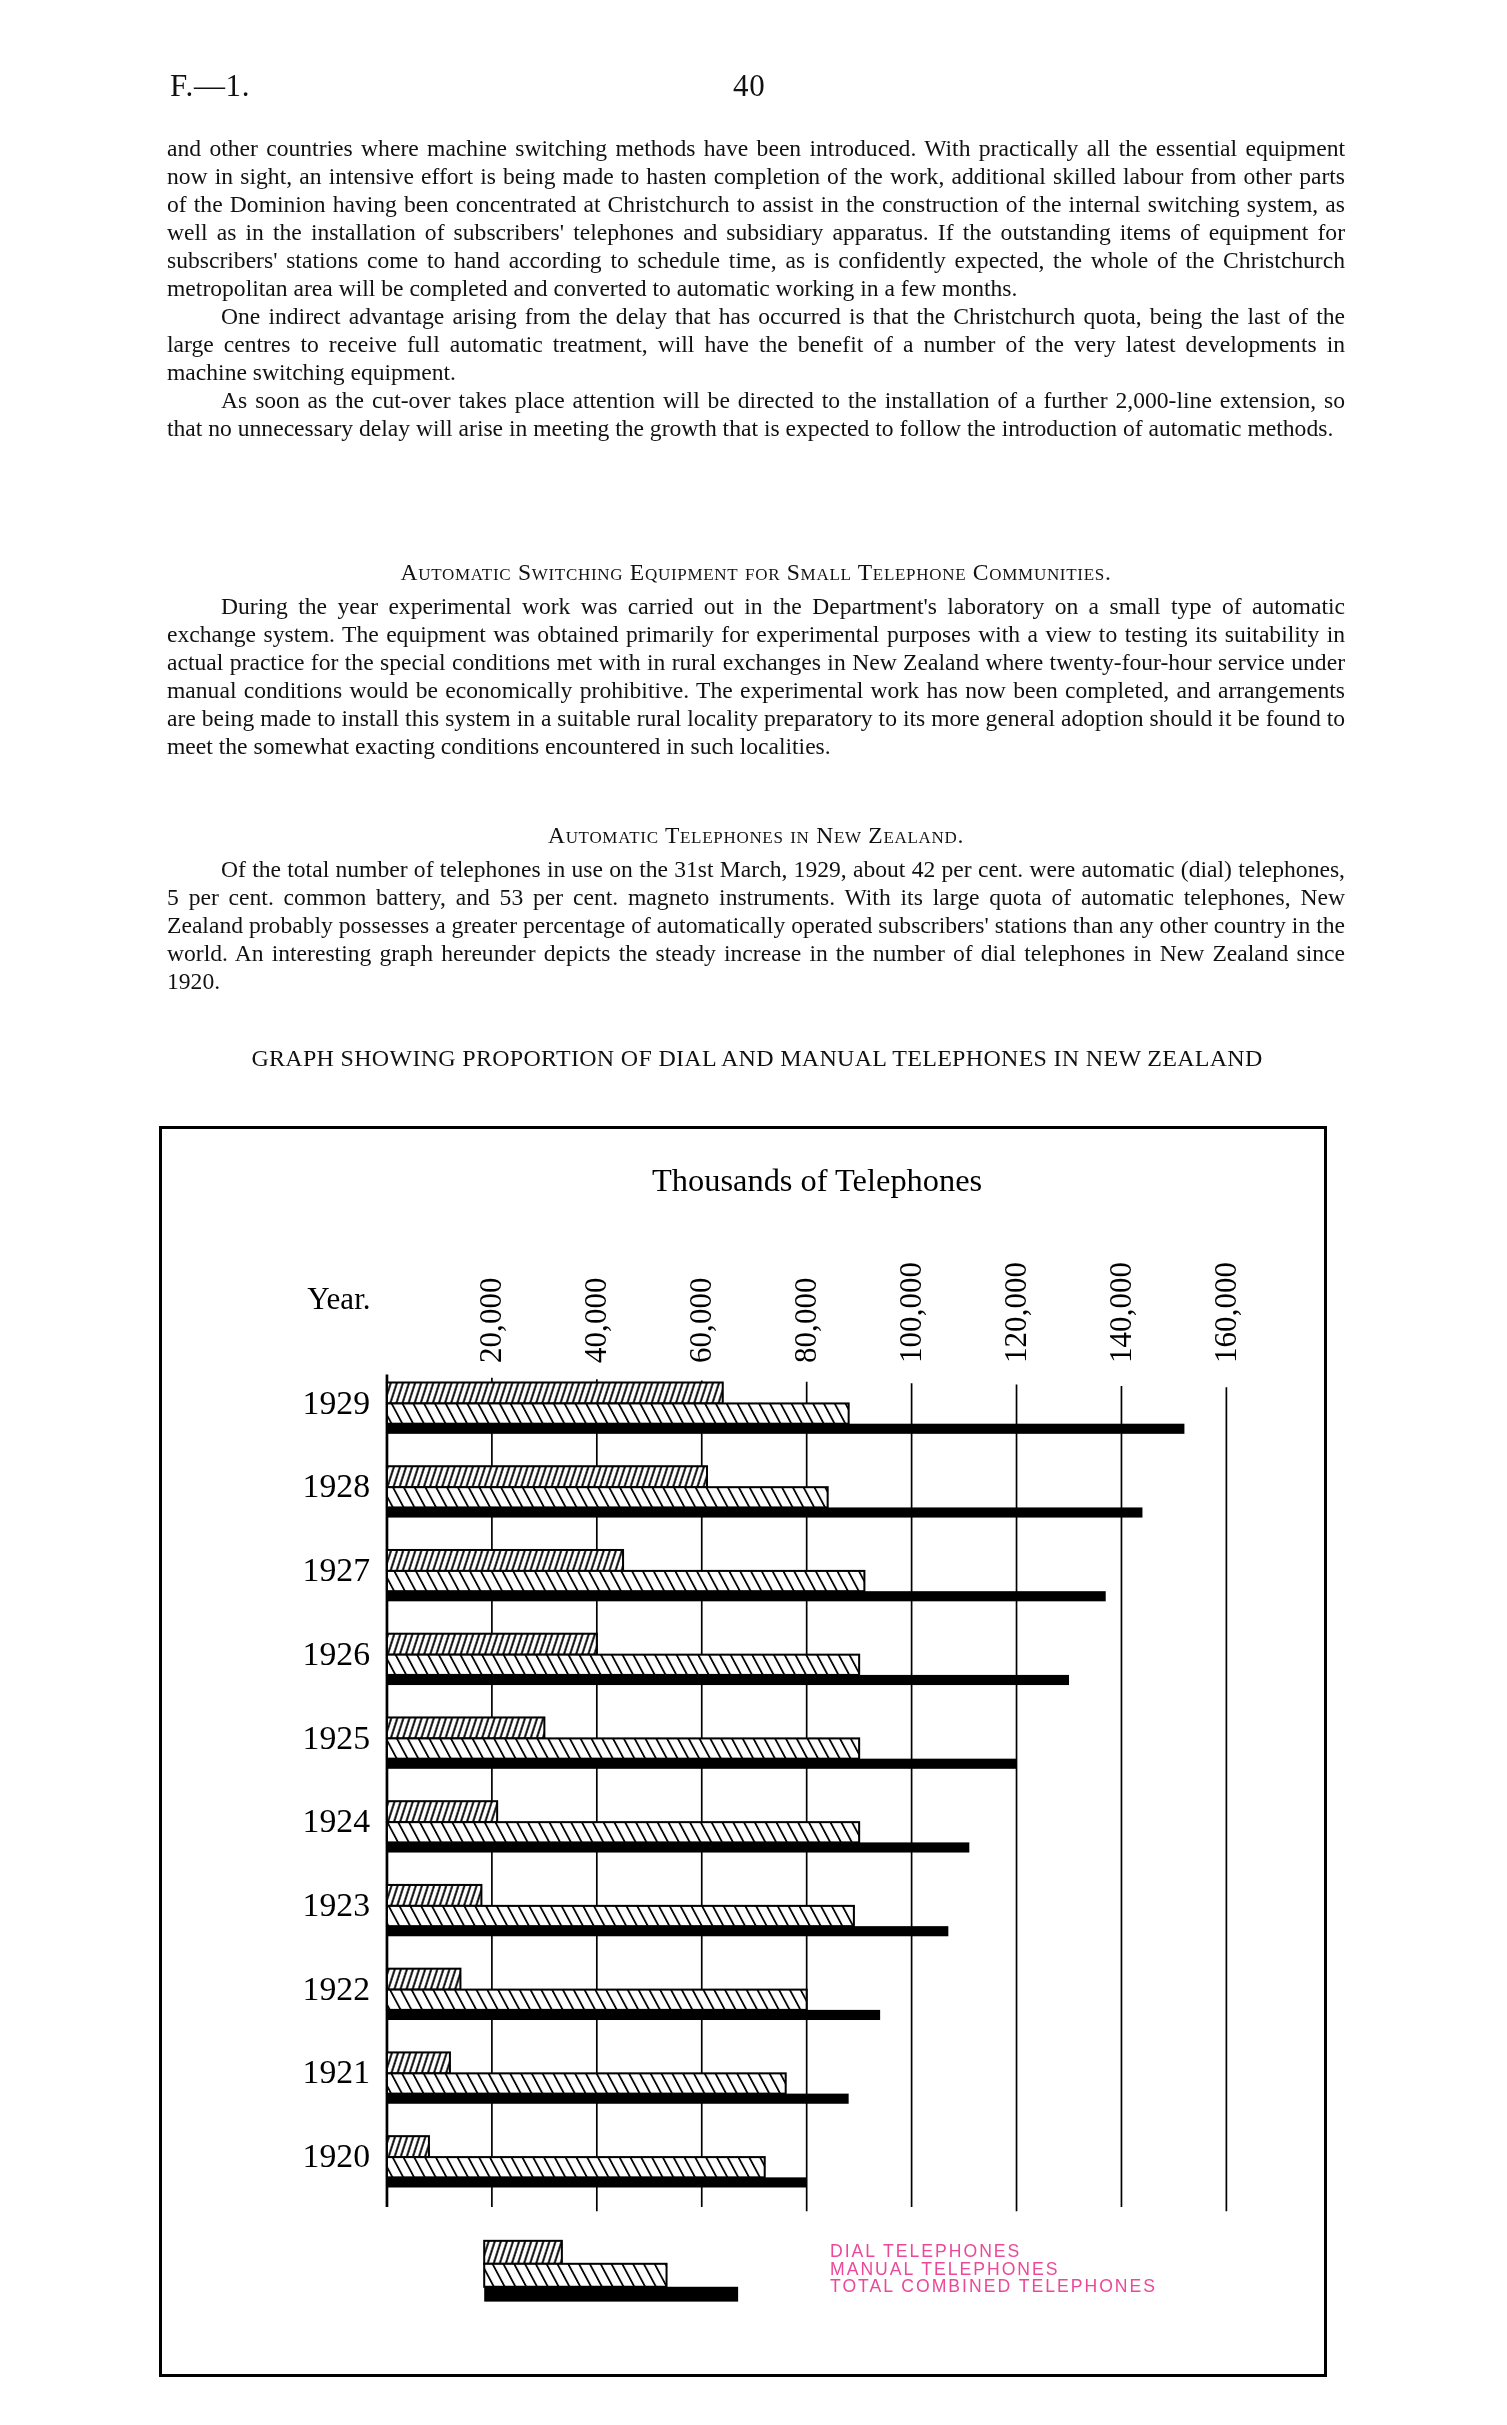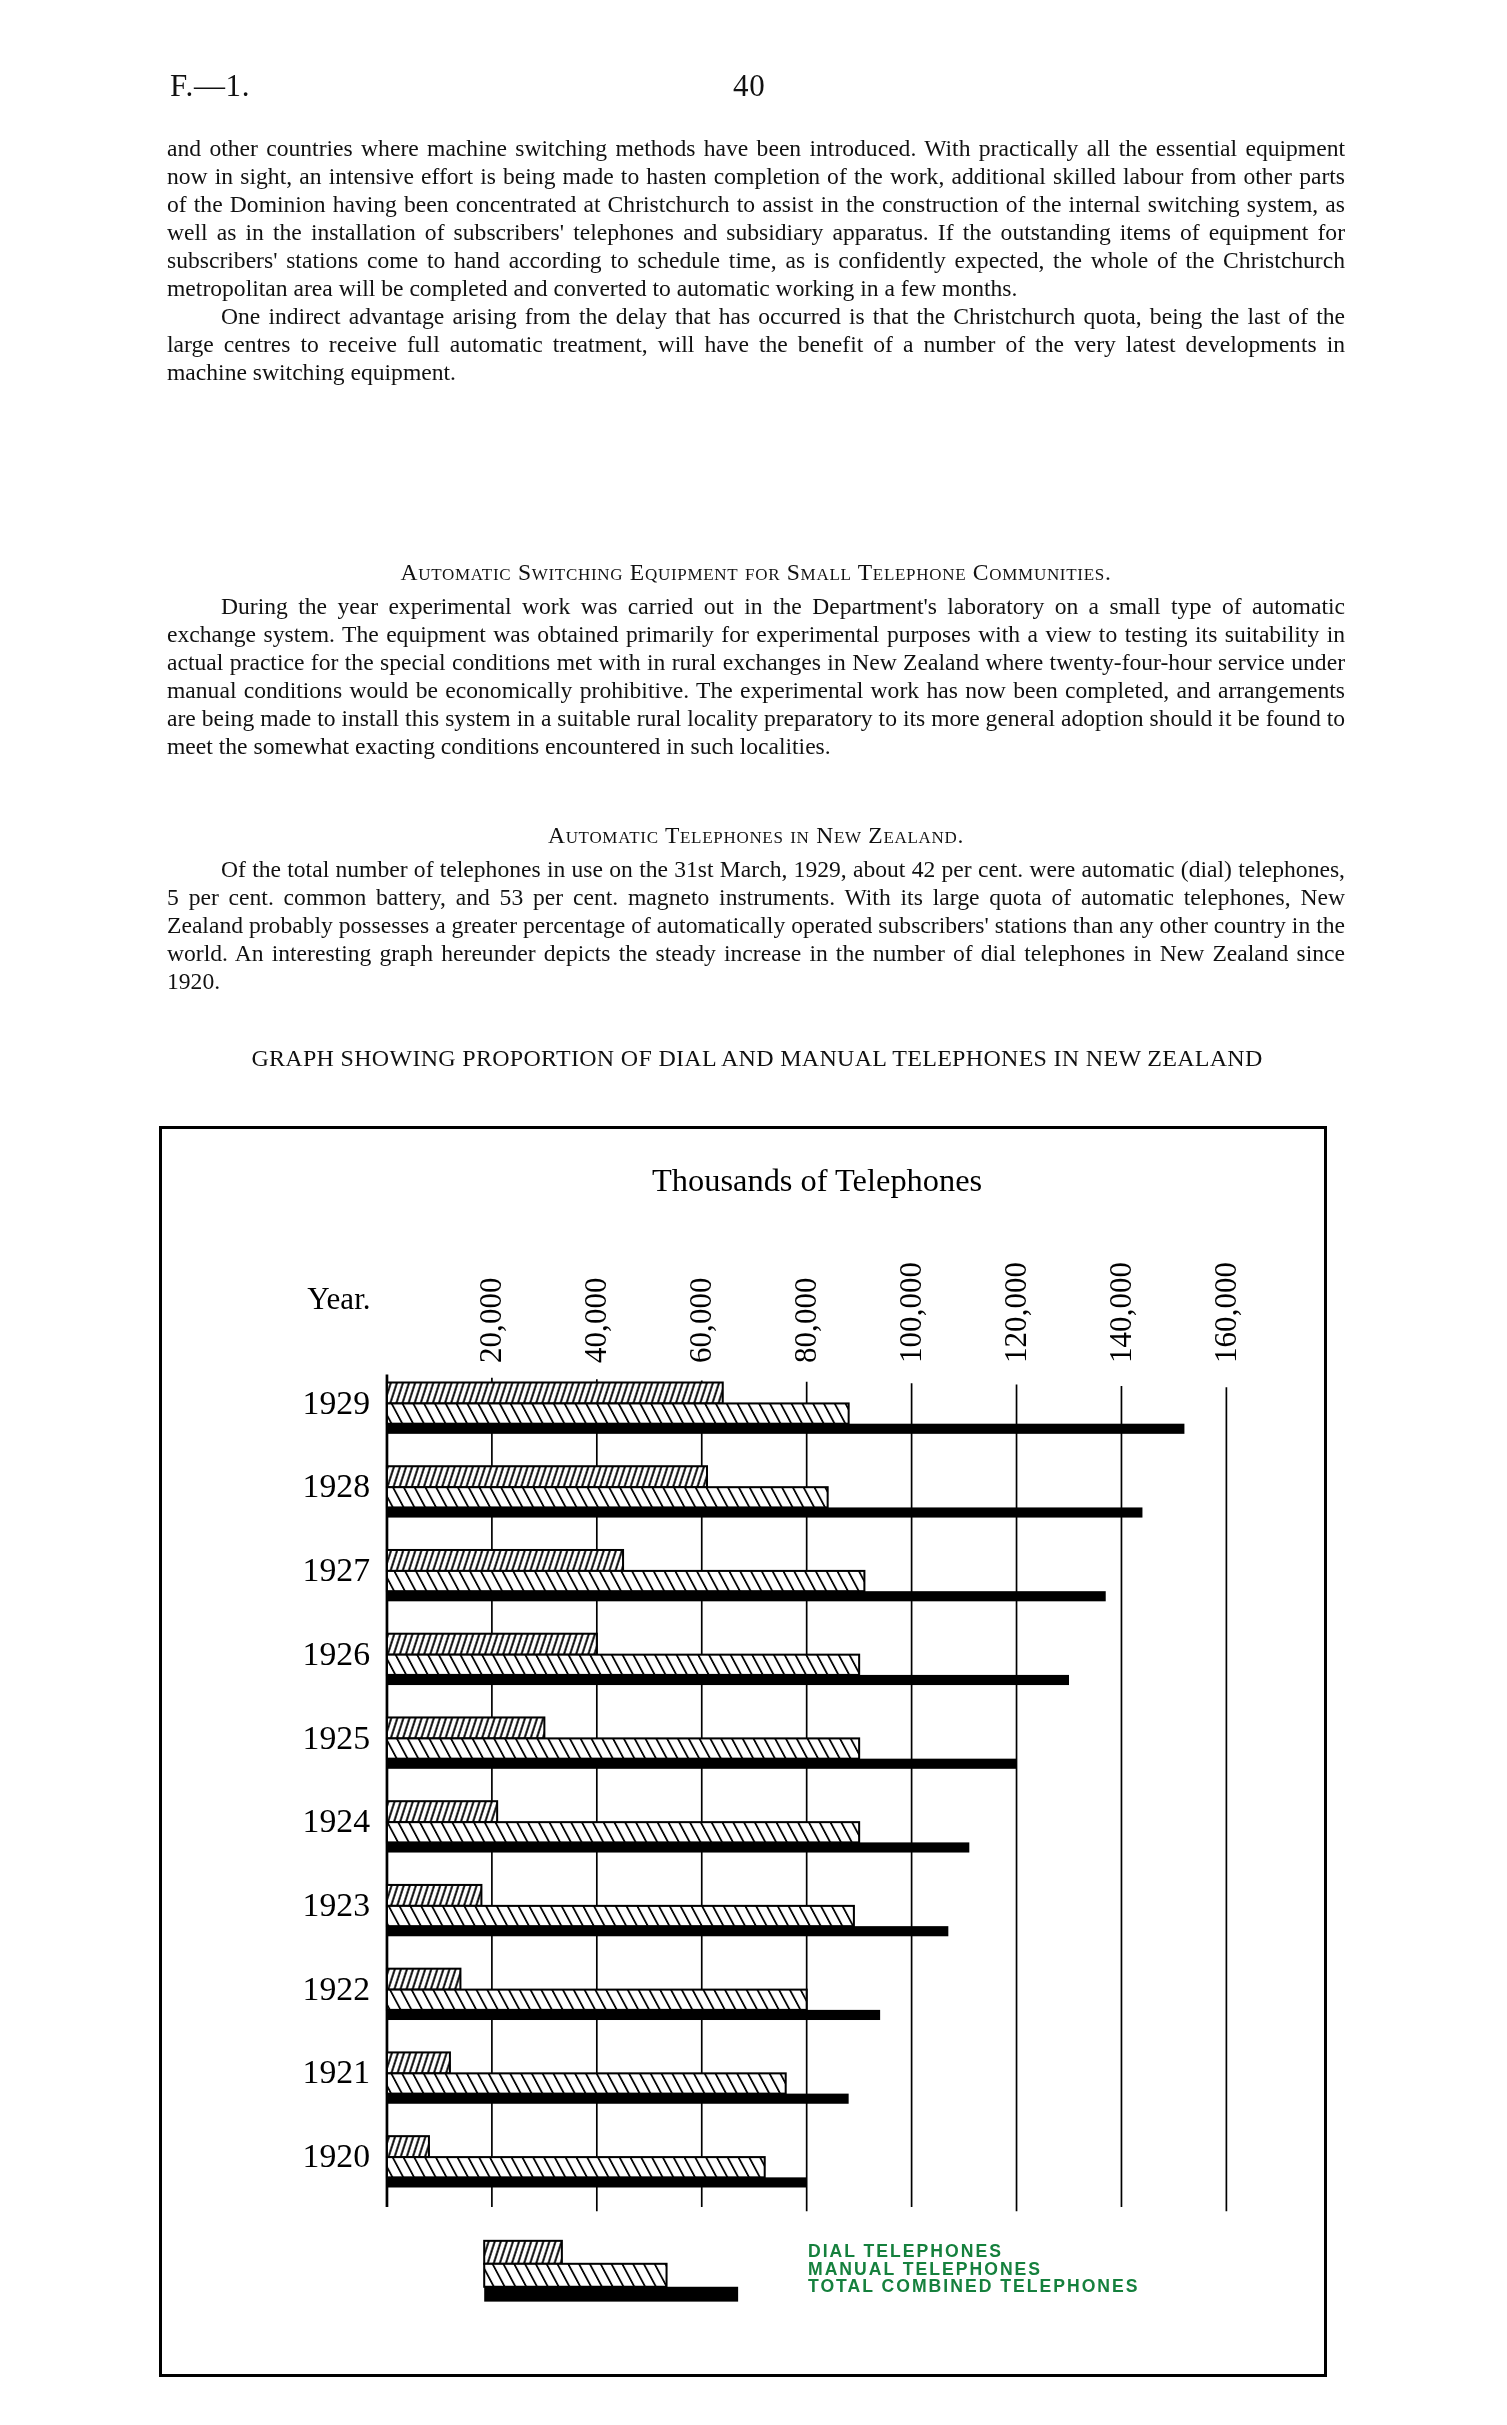--- a/index.html
+++ b/index.html
@@ -23,35 +23,36 @@
   .graph-title {
     position: absolute; left: 156px; width: 1202px; text-align: center;
     font-size: 24px; line-height: 27px; letter-spacing: 0.3px;
   }
   .frame {
     position: absolute; left: 159px; top: 1126px; width: 1168px; height: 1251px;
     border: 3.4px solid #000; box-sizing: border-box;
   }
   svg#chart { position: absolute; left: 0; top: 0; }
   .legend-text {
-    position: absolute; left: 808px; top: 2243px;
+    position: absolute; left: 830px; top: 2243px;
     font-family: "Liberation Sans", "DejaVu Sans", sans-serif;
-    font-size: 17.6px; line-height: 17.6px; letter-spacing: 2px; color: #15803d; font-weight: bold;
+    font-size: 17.6px; line-height: 17.6px; letter-spacing: 2px; color: #ec4899;
   }
   .legend-text div { white-space: nowrap; }
 </style>
 </head>
 <body>
 
 <div class="hdr hdr-left">F.—1.</div>
 <div class="hdr hdr-center">40</div>
 
 <div class="body-text" style="top: 134px; font-family: Liberation Serif, serif;">
   <p>and other countries where machine switching methods have been introduced. With practically all the essential equipment now in sight, an intensive effort is being made to hasten completion of the work, additional skilled labour from other parts of the Dominion having been concentrated at Christchurch to assist in the construction of the internal switching system, as well as in the installation of subscribers' telephones and subsidiary apparatus. If the outstanding items of equipment for subscribers' stations come to hand according to schedule time, as is confidently expected, the whole of the Christchurch metropolitan area will be completed and converted to automatic working in a few months.</p>
   <p class="indent">One indirect advantage arising from the delay that has occurred is that the Christchurch quota, being the last of the large centres to receive full automatic treatment, will have the benefit of a number of the very latest developments in machine switching equipment.</p>
+  <p class="indent">As soon as the cut-over takes place attention will be directed to the installation of a further 2,000-line extension, so that no unnecessary delay will arise in meeting the growth that is expected to follow the introduction of automatic methods.</p>
 </div>
 
 <div class="section-head" style="top: 559px;">Automatic Switching Equipment for Small Telephone Communities.</div>
 <div class="body-text" style="top: 592px;">
   <p class="indent">During the year experimental work was carried out in the Department's laboratory on a small type of automatic exchange system. The equipment was obtained primarily for experimental purposes with a view to testing its suitability in actual practice for the special conditions met with in rural exchanges in New Zealand where twenty-four-hour service under manual conditions would be economically prohibitive. The experimental work has now been completed, and arrangements are being made to install this system in a suitable rural locality preparatory to its more general adoption should it be found to meet the somewhat exacting conditions encountered in such localities.</p>
 </div>
 
 <div class="section-head" style="top: 822px;">Automatic Telephones in New Zealand.</div>
 <div class="body-text" style="top: 855px;">
   <p class="indent">Of the total number of telephones in use on the 31st March, 1929, about 42 per cent. were automatic (dial) telephones, 5 per cent. common battery, and 53 per cent. magneto instruments. With its large quota of automatic telephones, New Zealand probably possesses a greater percentage of automatically operated subscribers' stations than any other country in the world. An interesting graph hereunder depicts the steady increase in the number of dial telephones in New Zealand since 1920.</p>

